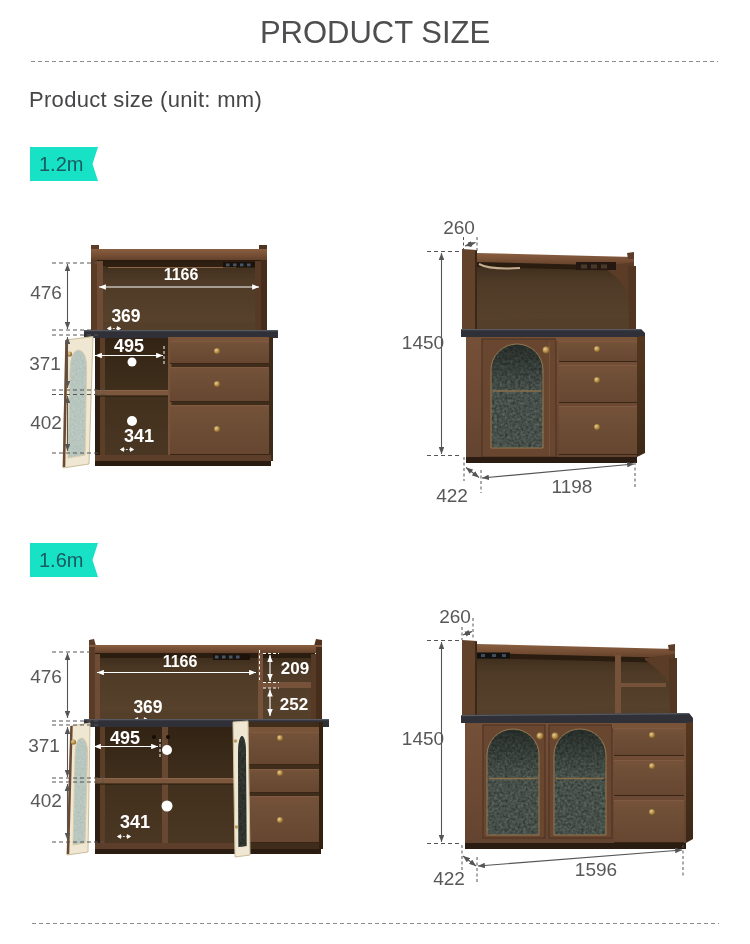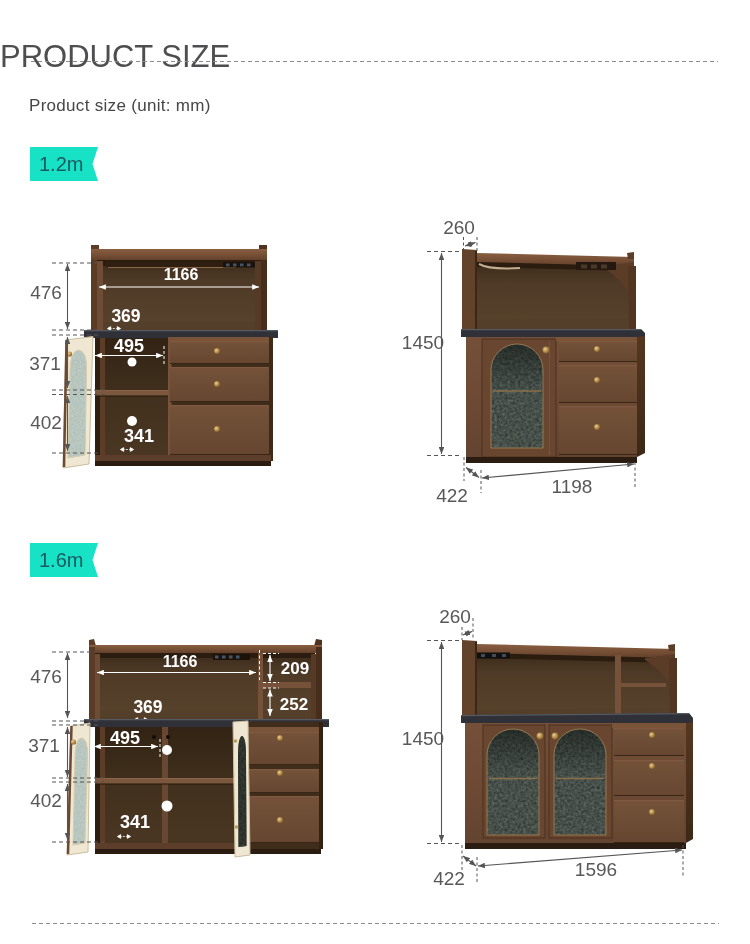--- a/index.html
+++ b/index.html
@@ -2,25 +2,25 @@
 <html><head>
 <meta charset="utf-8">
 <style>
 html,body{margin:0;padding:0;background:#fff;}
 body{width:750px;height:944px;font-family:"Liberation Sans",sans-serif;position:relative;overflow:hidden;}
 .abs{position:absolute;}
 </style>
 </head>
 <body>
 
-<div class="abs" style="left:0;top:15px;width:750px;font-size:31px;color:#4e4e50;letter-spacing:0px;margin-top:24px;">PRODUCT SIZE</div>
+<div class="abs" style="left:0;top:15px;width:750px;text-align:center;font-size:31px;color:#4e4e50;letter-spacing:0px;">PRODUCT SIZE</div>
 
 <div class="abs" style="left:31px;top:61px;width:687px;height:1px;background:repeating-linear-gradient(90deg,#8c8c8c 0 4px,transparent 4px 7px);"></div>
 
-<div class="abs" style="left:29px;top:96px;font-size:17px;color:#464648;letter-spacing:0.3px;">Product size (unit: mm)</div>
+<div class="abs" style="left:29px;top:87px;font-size:22px;color:#464648;letter-spacing:0.3px;">Product size (unit: mm)</div>
 
 <svg class="abs" style="left:30px;top:147px;" width="70" height="34" viewBox="0 0 70 34">
 <polygon points="0,0 68,0 62.5,17 68,34 0,34" fill="#18e2c5"></polygon>
 <text x="9" y="24" font-family="Liberation Sans, sans-serif" font-size="20" fill="#1a5a60">1.2m</text>
 </svg>
 
 <svg class="abs" style="left:30px;top:543px;" width="70" height="34" viewBox="0 0 70 34">
 <polygon points="0,0 68,0 62.5,17 68,34 0,34" fill="#18e2c5"></polygon>
 <text x="9" y="24" font-family="Liberation Sans, sans-serif" font-size="20" fill="#1a5a60">1.6m</text>
 </svg>

